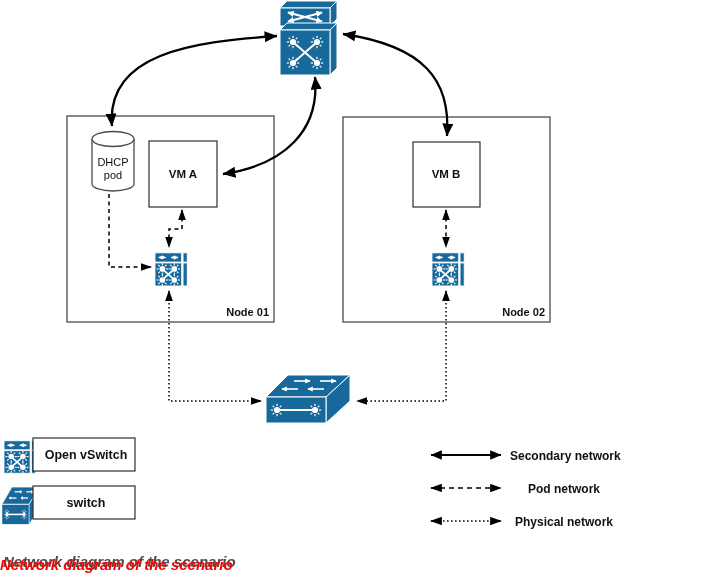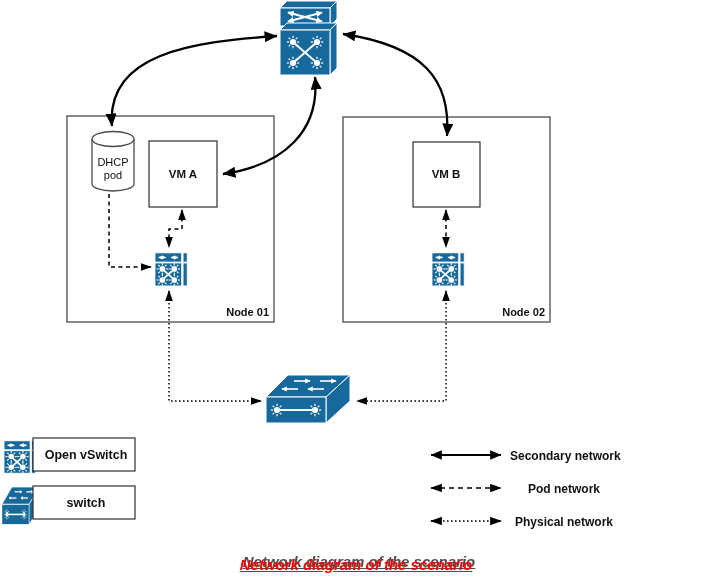--- a/index.html
+++ b/index.html
@@ -7,25 +7,24 @@
     position:relative; width:712px; height:585px; background:#fff;
     font-family:"Liberation Sans", sans-serif; overflow:hidden;
   }
   svg text { font-family:"Liberation Sans", sans-serif; fill:#111; }
   .vm-lbl   { font-size:11.5px; font-weight:600; text-anchor:middle; }
   .node-lbl { font-size:11px;   font-weight:700; text-anchor:end; }
   .pod-lbl  { font-size:11px;   font-weight:400; text-anchor:middle; }
   .leg-lbl  { font-size:12.5px; font-weight:700; text-anchor:middle; }
   .arr-lbl  { font-size:12px;   font-weight:700; }
   .caption {
-    position:absolute; left:0; right:0; top:556px; text-align:center;
+    position:absolute; left:0; right:0; top:556px; text-align:left;
     font-style:italic; font-weight:700; font-size:15px;
     color:var(--caption-red,#f00);
     text-shadow:3px -3px 0 var(--caption-shadow,#4d4d4d);
-    text-decoration:underline;
   }
 </style>
 </head>
 <body>
 
 <div class="stage">
   <svg width="712" height="556" viewBox="0 0 712 556">
     <defs>
 
       <marker id="mB" markerWidth="6.2" markerHeight="5.4" refX="5.4" refY="2.4" orient="auto-start-reverse" markerUnits="strokeWidth">

